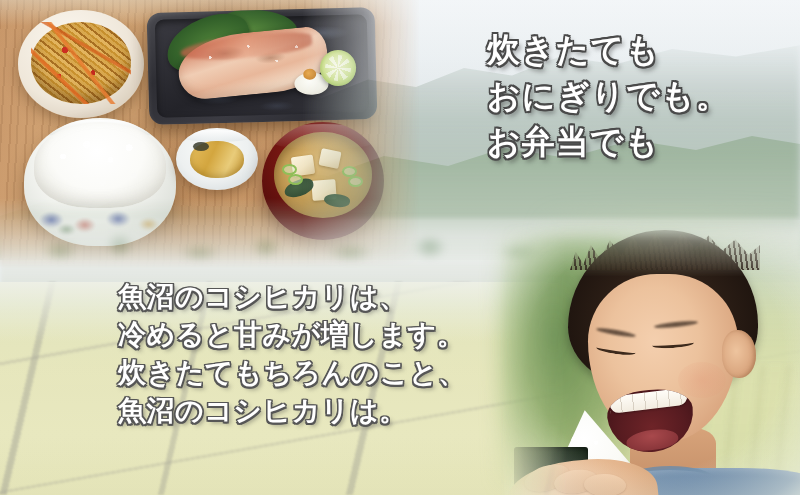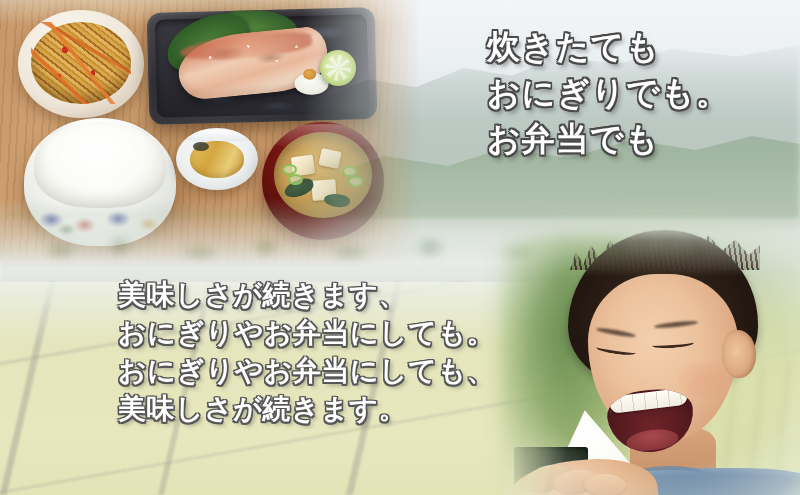--- a/index.html
+++ b/index.html
@@ -5,21 +5,21 @@
   html, body {
     margin: 0;
     padding: 0;
     background: #ffffff;
   }
   #banner {
     position: relative;
     width: 800px;
     height: 495px;
     overflow: hidden;
-    font-family: Liberation Mono, monospace;
+    font-family: Liberation Sans, sans-serif;
     background: #e8eef0;
   }
 
   
   .bg-layer { position: absolute; inset: 0; }
 
   
   .bg-sky {
     position: absolute;
     left: 0; top: 0; width: 800px; height: 170px;
@@ -762,19 +762,19 @@
     <div class="boy-soft"></div>
   </div>
 
   <div class="headline">
     <div class="line">炊きたても</div>
     <div class="line">おにぎりでも。</div>
     <div class="line">お弁当でも</div>
   </div>
 
   <div class="bodycopy">
-    <div class="line">美味しさが続きます、</div>
-    <div class="line">おにぎりやお弁当にしても。</div>
-    <div class="line">おにぎりやお弁当にしても、</div>
-    <div class="line">美味しさが続きます。</div>
+    <div class="line">魚沼のコシヒカリは、</div>
+    <div class="line">冷めると甘みが増します。</div>
+    <div class="line">炊きたてもちろんのこと、</div>
+    <div class="line">魚沼のコシヒカリは。</div>
   </div>
 
 </div>
 
 </body></html>

